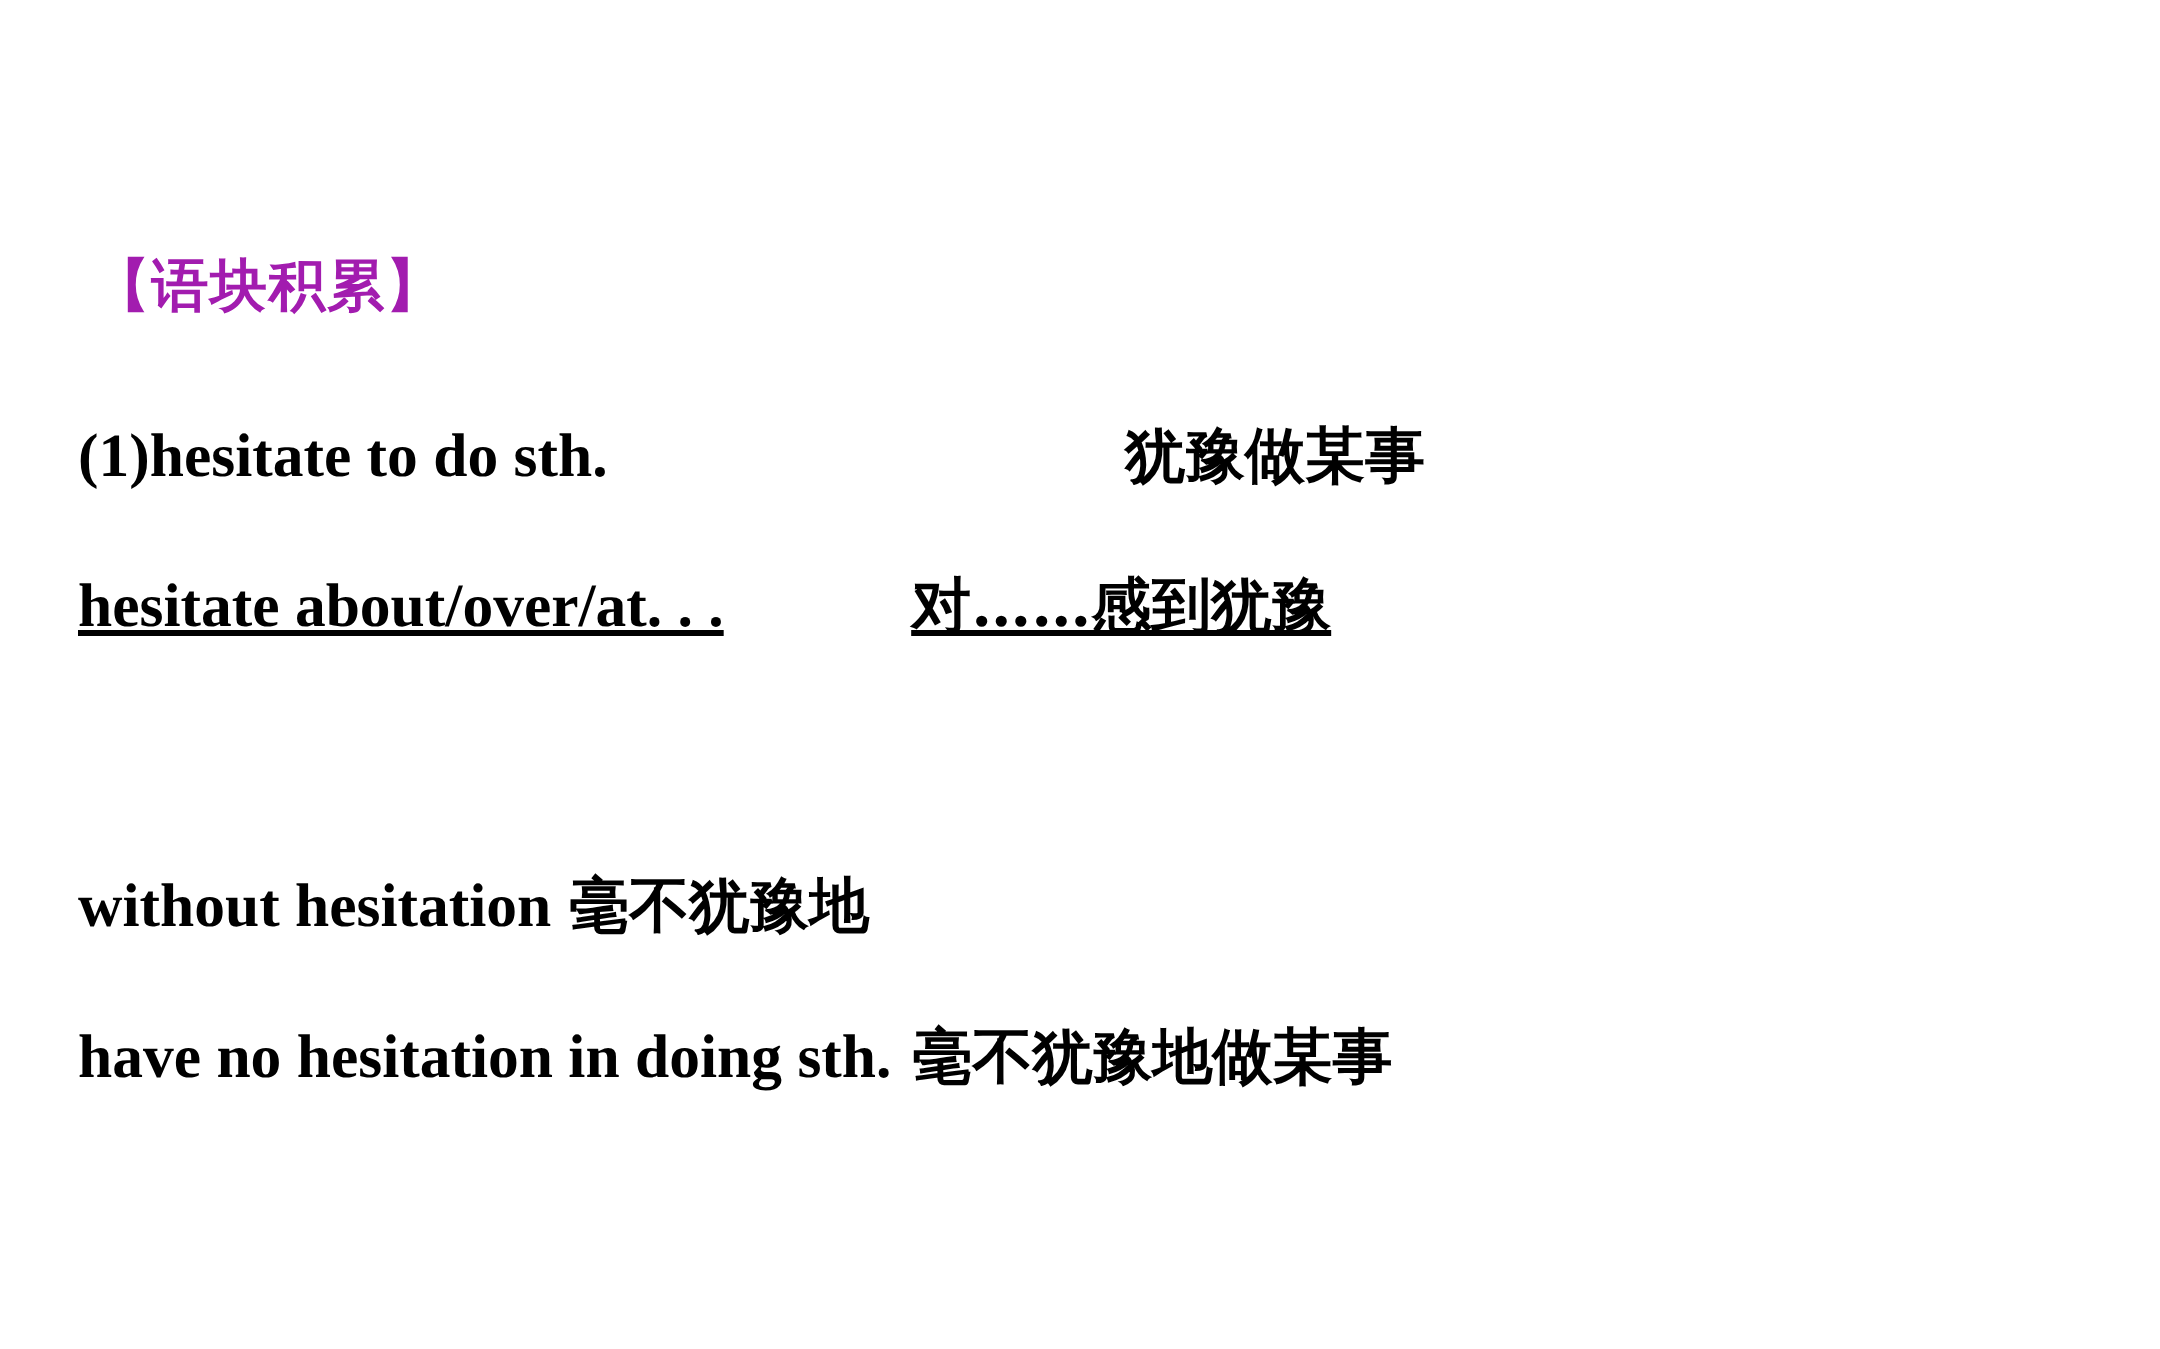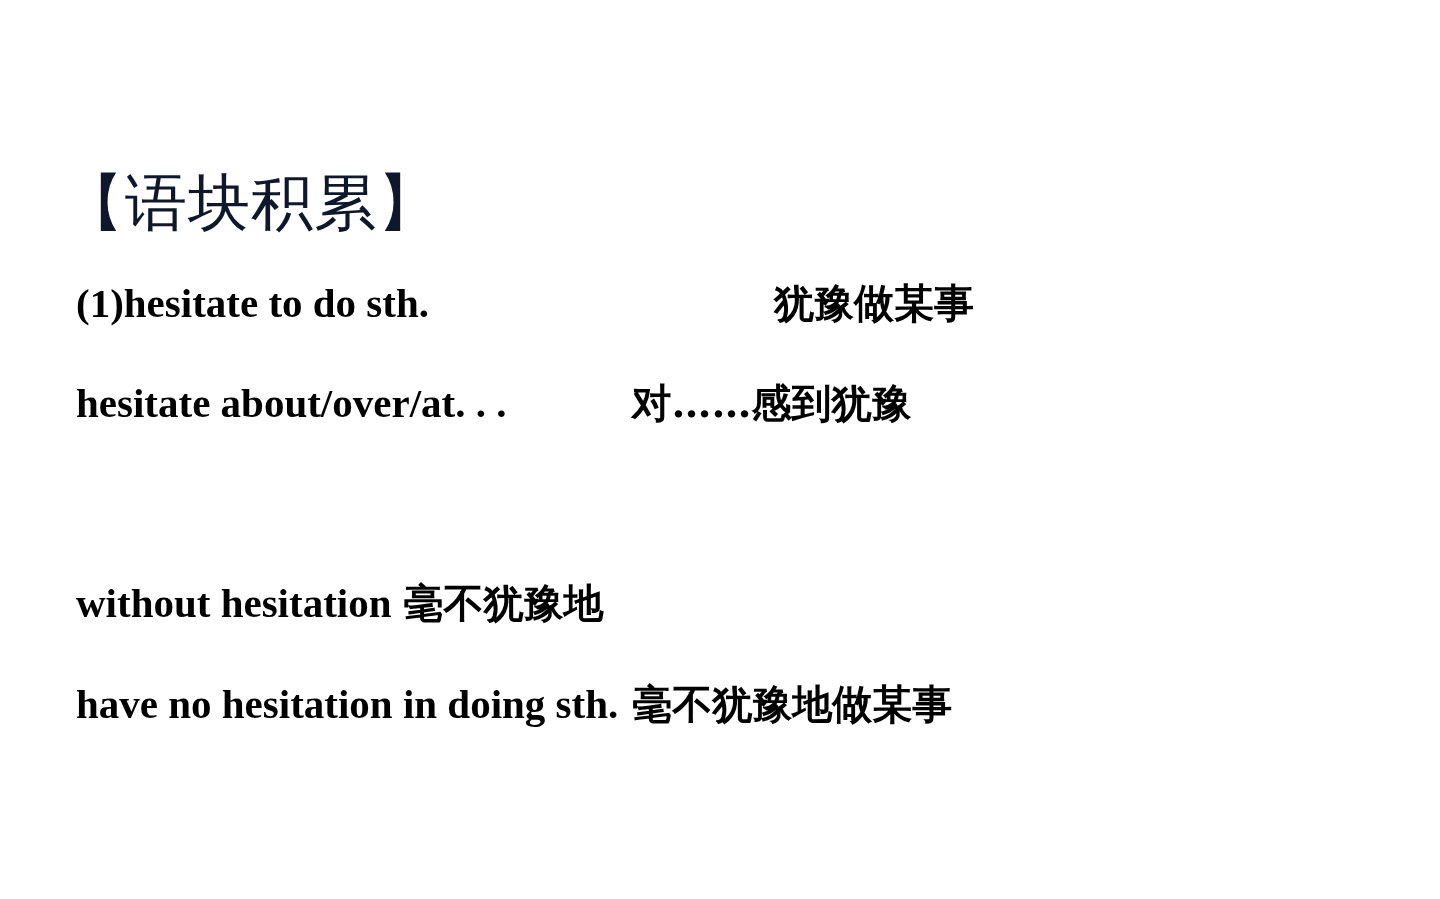--- a/index.html
+++ b/index.html
@@ -16,54 +16,53 @@
   .slide {
     position: relative;
     width: 1440px;
     height: 899px;
     background: #ffffff;
   }
   .heading {
     position: absolute;
     left: 62px;
     top: 172px;
-    color: #0f172a;
+    color: #a21caf;
     font-family: "Liberation Serif", serif;
-    font-weight: normal;
-    font-size: 62px;
+    font-weight: bold;
+    font-size: 38px;
     line-height: 1.0;
     letter-spacing: 1px;
     white-space: nowrap;
   }
   .line {
     position: absolute;
     left: 52px;
     color: #000000;
     font-weight: bold;
     font-size: 41px;
     line-height: 1.0;
     white-space: nowrap;
-    margin-left: 24px;
   }
   .line .en {
     font-family: "Liberation Serif", serif;
     font-weight: bold;
   }
   .line .cn {
     font-family: "DejaVu Serif", "Liberation Serif", serif;
     font-weight: bold;
     font-size: 40px;
   }
   .line .pos {
     font-family: "Liberation Serif", serif;
     font-weight: bold;
     font-style: italic;
   }
   .l1 { top: 283px; }
-  .l2 { top: 383px; }
+  .l2 { top: 383px; text-decoration: underline; }
   .l3 { top: 484px; }
   .l4 { top: 583px; }
   .l5 { top: 684px; }
 
   .gap-a { display: inline-block; width: 345px; }
   .gap-b { display: inline-block; width: 125px; }
   .gap-c { display: inline-block; width: 128px; }
   .gap-d { display: inline-block; width: 12px; }
   .gap-e { display: inline-block; width: 14px; }
 </style>

